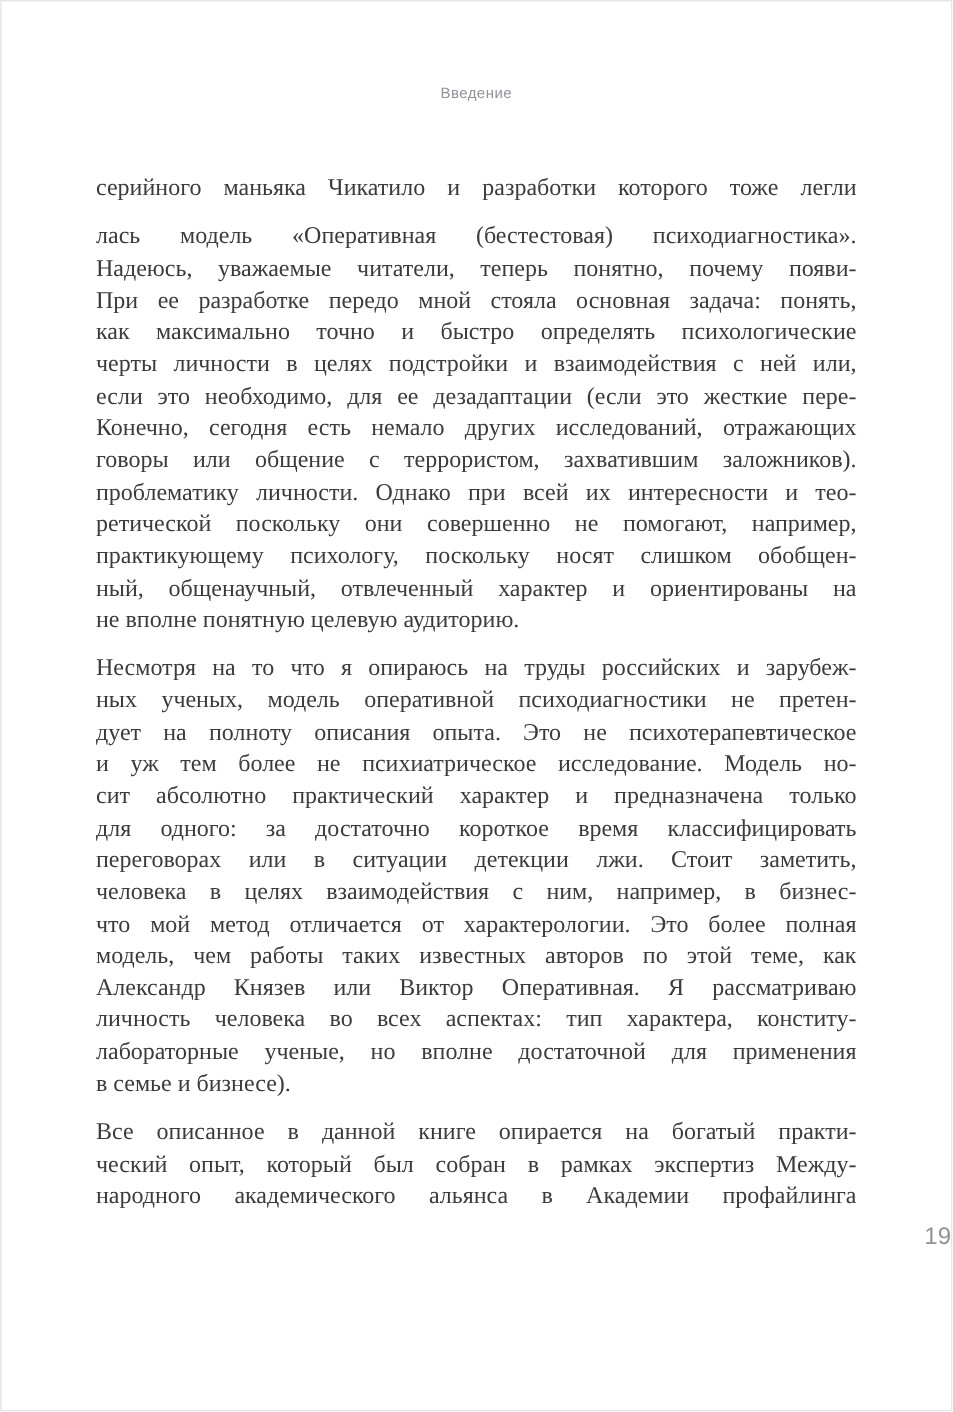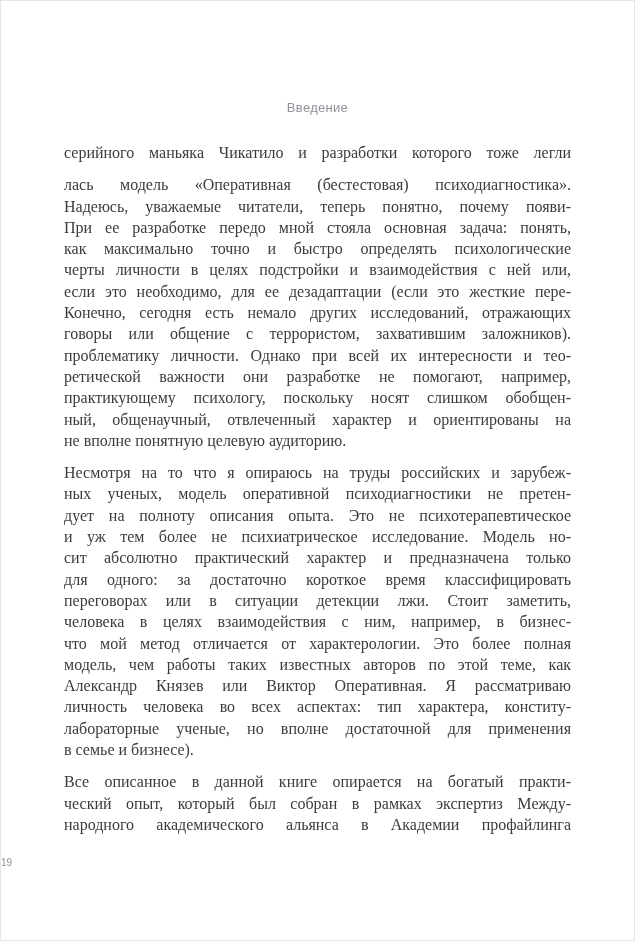--- a/index.html
+++ b/index.html
@@ -13,52 +13,52 @@
   .page {
     position: relative;
     width: 635px;
     height: 941px;
     background: var(--bg);
     border: 1px solid var(--edge);
     overflow: hidden;
     font-family: "Liberation Serif", serif;
   }
   .running-head {
-    margin-top: 99px;
+    margin-top: 54px;
     text-align: center;
     font-family: "Liberation Sans", sans-serif;
-    font-size: 13px;
+    font-size: 10px;
     line-height: 16px;
     letter-spacing: 0.3px;
     color: var(--muted);
   }
   .text-block {
     width: 507px;
-    margin: 26px auto 0 auto;
+    margin: 44px auto 0 auto;
     font-size: 16px;
     line-height: 21.3px;
     color: var(--ink);
   }
   .para { margin: 0 0 11px 0; }
   .para:last-child { margin-bottom: 0; }
   .line {
     display: block;
     text-align: justify;
     text-align-last: justify;
     white-space: nowrap;
     overflow: hidden;
   }
   .line.para-end {
     text-align-last: left;
   }
   .page-number {
-    margin-top: 19px;
-    text-align: left;
+    margin-top: 8px;
+    text-align: right;
     font-family: "Liberation Sans", sans-serif;
-    font-size: 10px;
+    font-size: 16px;
     line-height: 17px;
     color: var(--muted);
   }
 </style>
 </head>
 <body>
 
 <div class="page">
   <div class="running-head">Введение</div>
 
@@ -69,21 +69,21 @@
       <p class="para">
         <span class="line">лась модель «Оперативная (бестестовая) психодиагностика».</span>
         <span class="line">Надеюсь, уважаемые читатели, теперь понятно, почему появи-</span>
         <span class="line">При ее разработке передо мной стояла основная задача: понять,</span>
         <span class="line">как максимально точно и быстро определять психологические</span>
         <span class="line">черты личности в целях подстройки и взаимодействия с ней или,</span>
         <span class="line">если это необходимо, для ее дезадаптации (если это жесткие пере-</span>
         <span class="line">Конечно, сегодня есть немало других исследований, отражающих</span>
         <span class="line">говоры или общение с террористом, захватившим заложников).</span>
         <span class="line">проблематику личности. Однако при всей их интересности и тео-</span>
-        <span class="line">ретической важности они разработке не помогают, например,</span>
+        <span class="line">ретической поскольку они совершенно не помогают, например,</span>
         <span class="line">практикующему психологу, поскольку носят слишком обобщен-</span>
         <span class="line">ный, общенаучный, отвлеченный характер и ориентированы на</span>
         <span class="line para-end">не вполне понятную целевую аудиторию.</span>
       </p>
       <p class="para">
         <span class="line">Несмотря на то что я опираюсь на труды российских и зарубеж-</span>
         <span class="line">ных ученых, модель оперативной психодиагностики не претен-</span>
         <span class="line">дует на полноту описания опыта. Это не психотерапевтическое</span>
         <span class="line">и уж тем более не психиатрическое исследование. Модель но-</span>
         <span class="line">сит абсолютно практический характер и предназначена только</span>

